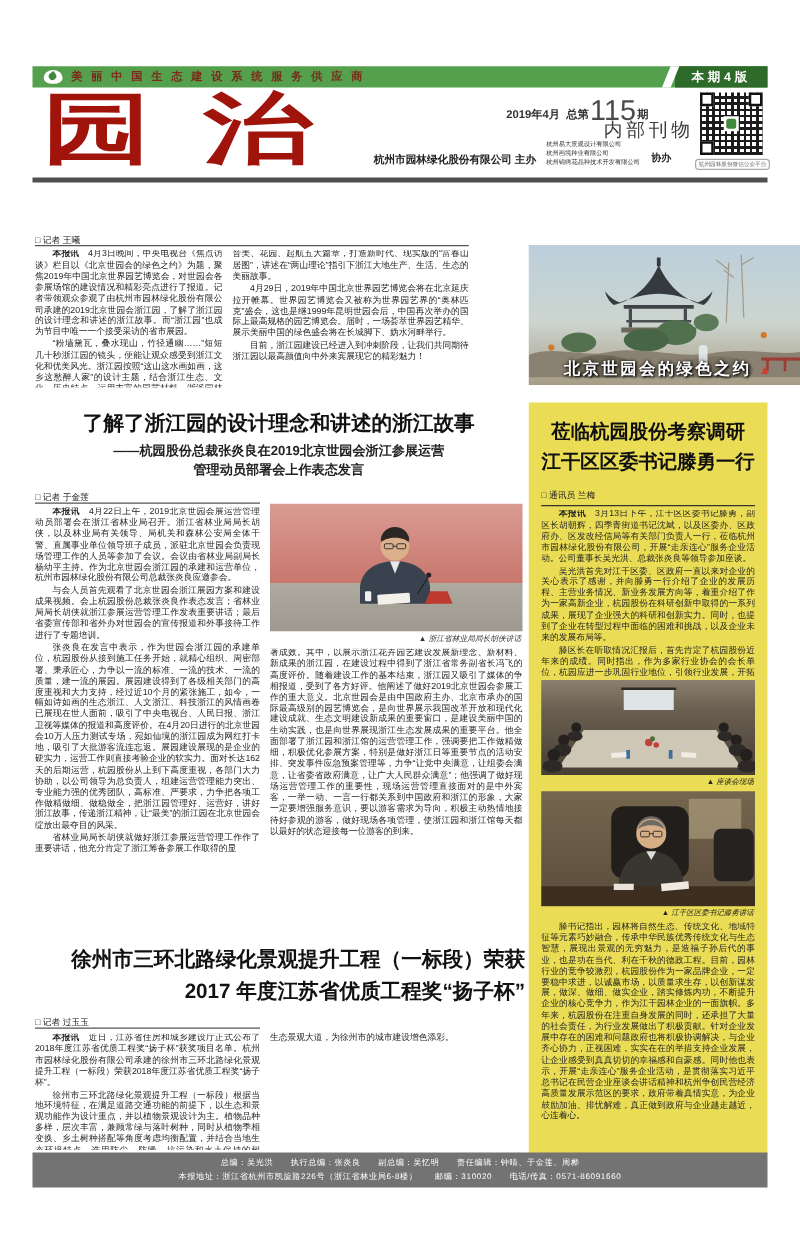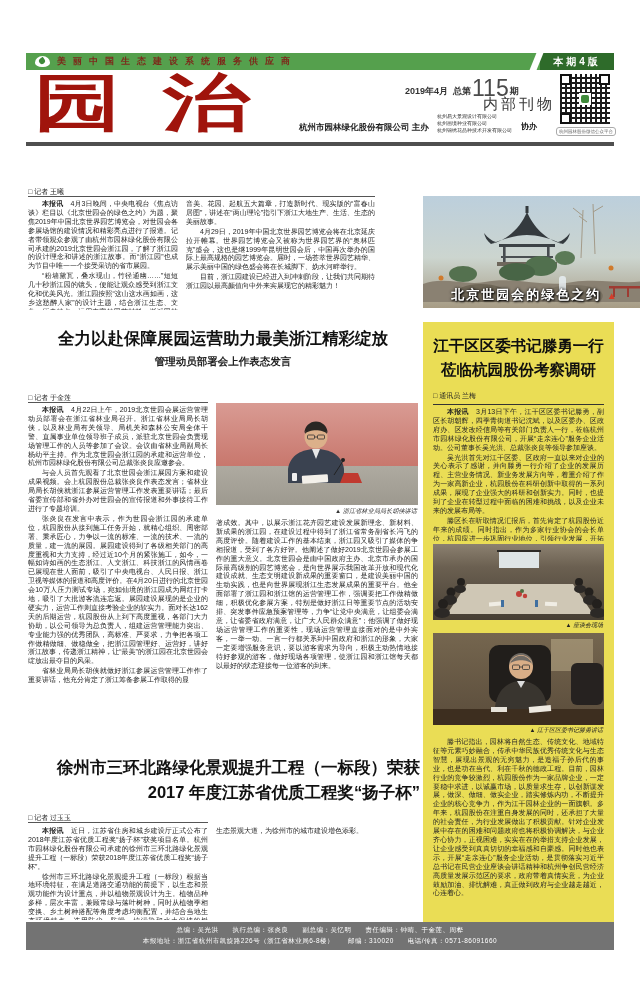--- a/index.html
+++ b/index.html
@@ -182,22 +182,23 @@
       <circle cx="18" cy="82" r="2.5" fill="#d07a2c"></circle>
       <circle cx="188" cy="72" r="2.5" fill="#d07a2c"></circle>
       <rect x="186" y="90" width="38" height="2.5" fill="#9e3b32"></rect>
       <rect x="190" y="92" width="2" height="9" fill="#9e3b32"></rect>
       <rect x="204" y="92" width="2" height="9" fill="#9e3b32"></rect>
       <rect x="218" y="92" width="2" height="9" fill="#9e3b32"></rect>
     </svg>
     <div class="photo1-cap"><span>北京世园会的绿色之约</span> <span class="mark">▲</span></div>
   </div>
 
-  <div class="abs headline2">全力以赴保障展园运营助力最美浙江精彩绽放</div>
+  <div class="abs headline2">了解了浙江园的设计理念和讲述的浙江故事</div>
   <div class="abs subtitle2">
+    <div>——杭园股份总裁张炎良在2019北京世园会浙江参展运营</div>
     <div>管理动员部署会上作表态发言</div>
   </div>
   <div class="abs byline" style="left:28px;top:393px;">□ 记者 于金莲</div>
   <div class="abs byrule" style="left:28px;top:402px;width:180px;"></div>
 
   <div class="col" style="left:28px;top:406px;width:180px;height:347px;">
     <p class="p"><b>本报讯</b><span>　4月22日上午，2019北京世园会展运营管理动员部署会在浙江省林业局召开。浙江省林业局局长胡侠，以及林业局有关领导、局机关和森林公安局全体干警、直属事业单位领导班子成员，派驻北京世园会负责现场管理工作的人员等参加了会议。会议由省林业局副局长杨幼平主持。作为北京世园会浙江园的承建和运营单位，杭州市园林绿化股份有限公司总裁张炎良应邀参会。</span></p>
     <p class="p">与会人员首先观看了北京世园会浙江展园方案和建设成果视频。会上杭园股份总裁张炎良作表态发言；省林业局局长胡侠就浙江参展运营管理工作发表重要讲话；最后省委宣传部和省外办对世园会的宣传报道和外事接待工作进行了专题培训。</p>
     <p class="p">张炎良在发言中表示，作为世园会浙江园的承建单位，杭园股份从接到施工任务开始，就精心组织、周密部署、秉承匠心，力争以一流的标准、一流的技术、一流的质量，建一流的展园。展园建设得到了各级相关部门的高度重视和大力支持，经过近10个月的紧张施工，如今，一幅如诗如画的生态浙江、人文浙江、科技浙江的风情画卷已展现在世人面前，吸引了中央电视台、人民日报、浙江卫视等媒体的报道和高度评价。在4月20日进行的北京世园会10万人压力测试专场，宛如仙境的浙江园成为网红打卡地，吸引了大批游客流连忘返。展园建设展现的是企业的硬实力，运营工作则直接考验企业的软实力。面对长达162天的后期运营，杭园股份从上到下高度重视，各部门大力协助，以公司领导为总负责人，组建运营管理能力突出、专业能力强的优秀团队，高标准、严要求，力争把各项工作做精做细、做稳做全，把浙江园管理好、运营好，讲好浙江故事，传递浙江精神，让“最美”的浙江园在北京世园会绽放出最夺目的风采。</p>
     <p class="p">省林业局局长胡侠就做好浙江参展运营管理工作作了重要讲话，他充分肯定了浙江筹备参展工作取得的显</p>
@@ -222,22 +223,22 @@
       </svg>
     </div>
     <div class="cap">▲ 浙江省林业局局长胡侠讲话</div>
     <div style="height:237px;overflow:hidden;">
       <p class="p noind">著成效。其中，以展示浙江花卉园艺建设发展新理念、新材料、新成果的浙江园，在建设过程中得到了浙江省常务副省长冯飞的高度评价。随着建设工作的基本结束，浙江园又吸引了媒体的争相报道，受到了各方好评。他阐述了做好2019北京世园会参展工作的重大意义。北京世园会是由中国政府主办、北京市承办的国际最高级别的园艺博览会，是向世界展示我国改革开放和现代化建设成就、生态文明建设新成果的重要窗口，是建设美丽中国的生动实践，也是向世界展现浙江生态发展成果的重要平台。他全面部署了浙江园和浙江馆的运营管理工作，强调要把工作做精做细，积极优化参展方案，特别是做好浙江日等重要节点的活动安排、突发事件应急预案管理等，力争“让党中央满意，让组委会满意，让省委省政府满意，让广大人民群众满意”；他强调了做好现场运营管理工作的重要性，现场运营管理直接面对的是中外宾客，一举一动、一言一行都关系到中国政府和浙江的形象，大家一定要增强服务意识，要以游客需求为导向，积极主动热情地接待好参观的游客，做好现场各项管理，使浙江园和浙江馆每天都以最好的状态迎接每一位游客的到来。</p>
     </div>
   </div>
 
   <div class="abs sidebar">
     <div class="sb-head">
+      <div>莅临杭园股份考察调研</div>
       <div>江干区区委书记滕勇一行</div>
-      <div>莅临杭园股份考察调研</div>
     </div>
     <div class="sb-byline">□ 通讯员 兰梅</div>
     <div class="sb-rule"></div>
     <div class="sb-text" style="height:133px;">
       <p class="p"><b>本报讯</b><span>　3月13日下午，江干区区委书记滕勇，副区长胡朝辉，四季青街道书记沈斌，以及区委办、区政府办、区发改经信局等有关部门负责人一行，莅临杭州市园林绿化股份有限公司，开展“走亲连心”服务企业活动。公司董事长吴光洪、总裁张炎良等领导参加座谈。</span></p>
       <p class="p">吴光洪首先对江干区委、区政府一直以来对企业的关心表示了感谢，并向滕勇一行介绍了企业的发展历程、主营业务情况、新业务发展方向等，着重介绍了作为一家高新企业，杭园股份在科研创新中取得的一系列成果，展现了企业强大的科研和创新实力。同时，也提到了企业在转型过程中面临的困难和挑战，以及企业未来的发展布局等。</p>
       <p class="p">滕区长在听取情况汇报后，首先肯定了杭园股份近年来的成绩。同时指出，作为多家行业协会的会长单位，杭园应进一步巩固行业地位，引领行业发展，开拓创新进取，打造更多优质样板工程，助力江干城市园林建设，为江干区的经济发展做出积极贡献。</p>
     </div>
     <div class="sb-photo sbp1">
       <svg width="171" height="76">

